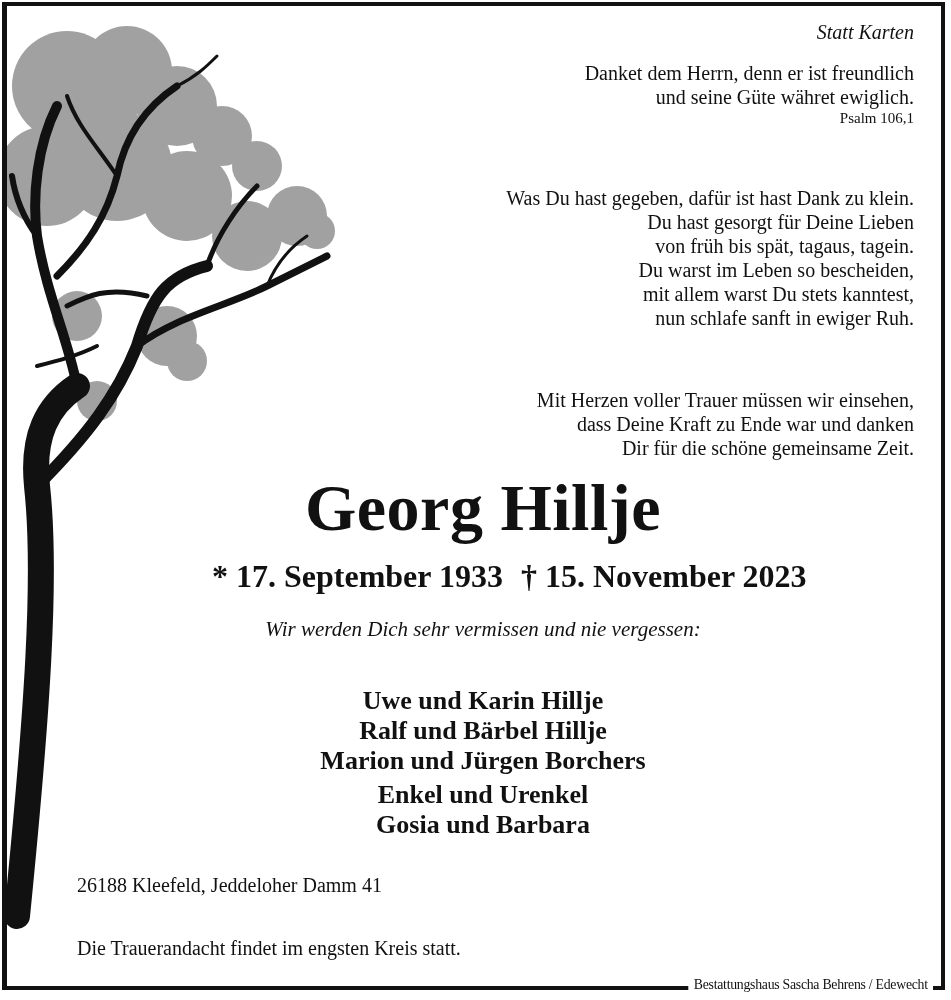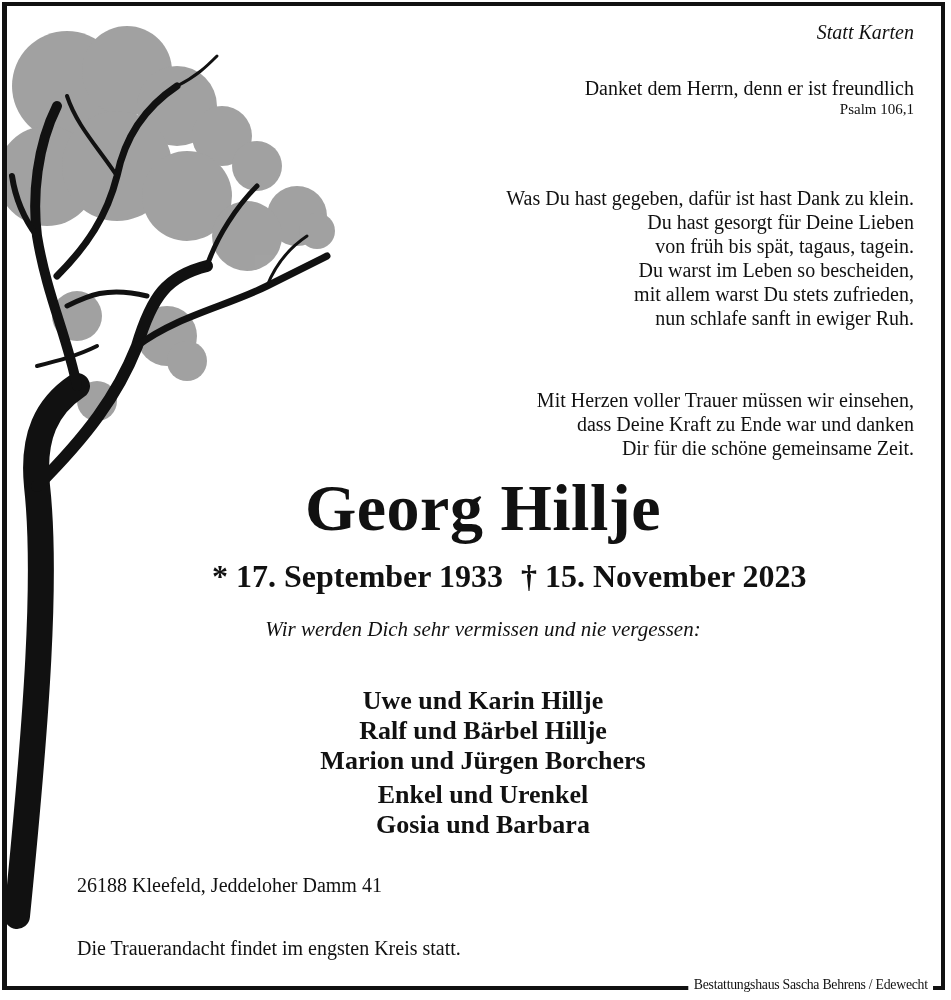--- a/index.html
+++ b/index.html
@@ -5,21 +5,21 @@
   html, body { margin:0; padding:0; background:#fff; }
   body { width:951px; height:1000px; position:relative; overflow:hidden;
          font-family:"Liberation Serif", "DejaVu Serif", serif; color:#111; }
   .frame { position:absolute; left:2px; top:2px; width:943px; height:988px;
            border:4px solid #111; box-sizing:border-box; border-left-width:5px; }
   .credit { position:absolute; right:18px; top:976px; background:#fff; padding:0 6px;
             font-size:15px; letter-spacing:-0.3px; transform:scaleX(0.92); transform-origin:right center; }
   .tree { position:absolute; left:7px; top:16px; width:330px; height:920px; }
   .right-block { position:absolute; right:37px; text-align:right; font-size:20px; line-height:24px; }
   .header { top:20px;font-style:italic; }
-  .verse { top:76px;margin-left:24px; }
+  .verse { top:61px;margin-left:24px; }
   .psalm { font-size:15px; line-height:18px; }
   .poem { top:186px; }
   .closing { top:388px;text-align:right; }
   .name { position:absolute; left:0; width:966px; text-align:center; top:470px;
           font-size:66px; font-weight:bold; letter-spacing:0.5px; }
   .dates { position:absolute; top:558px; font-size:32px; font-weight:bold; }
   .birth { left:212px; }
   .death { left:521px;text-align:center; }
   .motto { position:absolute; left:0; width:966px; text-align:center; top:617px;
            font-size:21px; font-style:italic; }
@@ -65,29 +65,30 @@
     <path d="M170 70 C 190 60, 200 50, 210 40" stroke-width="3"></path>
     <path d="M260 270 C 270 245, 285 230, 300 220" stroke-width="3"></path>
     <path d="M90 330 C 70 340, 50 345, 30 350" stroke-width="4"></path>
   </g>
 </svg>
 
 <div class="right-block header">Statt Karten</div>
 
 <div class="right-block verse">
   <div>Danket dem Herrn, denn er ist freundlich</div>
+  <div>und seine Güte währet ewiglich.</div>
   <div class="psalm">Psalm 106,1</div>
 </div>
 
 <div class="right-block poem">
   <div>Was Du hast gegeben, dafür ist hast Dank zu klein.</div>
   <div>Du hast gesorgt für Deine Lieben</div>
   <div>von früh bis spät, tagaus, tagein.</div>
   <div>Du warst im Leben so bescheiden,</div>
-  <div>mit allem warst Du stets zufrieden,</div>
+  <div>mit allem warst Du stets kanntest,</div>
   <div>nun schlafe sanft in ewiger Ruh.</div>
 </div>
 
 <div class="right-block closing">
   <div>Mit Herzen voller Trauer müssen wir einsehen,</div>
   <div>dass Deine Kraft zu Ende war und danken</div>
   <div>Dir für die schöne gemeinsame Zeit.</div>
 </div>
 
 <div class="name">Georg Hillje</div>

